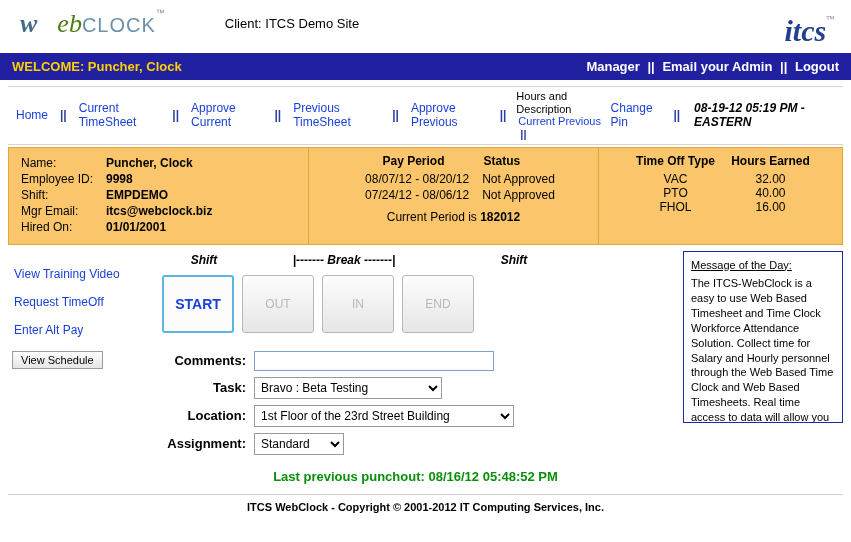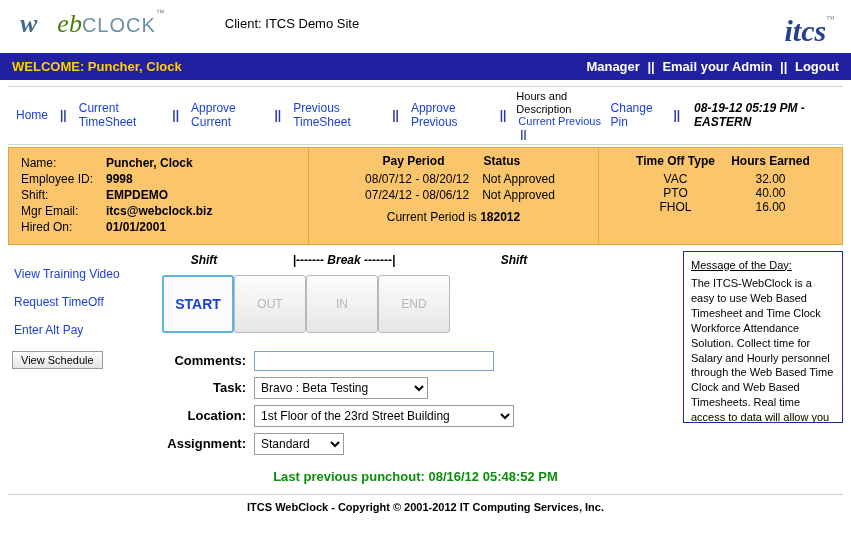--- a/index.html
+++ b/index.html
@@ -149,21 +149,21 @@
     font-weight:bold;
     font-style:italic;
     font-size:12px;
     margin:2px 0 8px 0;
   }
   .shift-head .s1{flex:0 0 100px;text-align:center;}
   .shift-head .s2{flex:0 0 180px;text-align:center;}
   .shift-head .s3{flex:0 0 160px;text-align:center;}
   .punch-row{
     display:flex;
-    gap:0;
+    gap:8px;
     margin-left:8px;
   }
   .btn{
     width:72px;height:58px;
     border:1px solid #b8b8b8;
     background:linear-gradient(#fdfdfd,#e6e6e6);
     border-radius:3px;
     font-size:12px;
     color:#b8b8b8;
     cursor:pointer;
@@ -196,21 +196,21 @@
     border:1px solid #7da2ce;
     padding:0 4px;
   }
   .frow select{
     height:22px;
     border:1px solid #9a9a9a;
     background:#fff;
     padding:0 2px;
     font-size:12px;
   }
-  .sel-task{width:174px;}
+  .sel-task{width:188px;}
   .sel-loc{width:260px;}
   .sel-asg{width:90px;}
   .punchout{
     color:var(--green);
     font-weight:bold;
     text-align:center;
     margin-top:14px;
     font-size:13px;
   }
 

